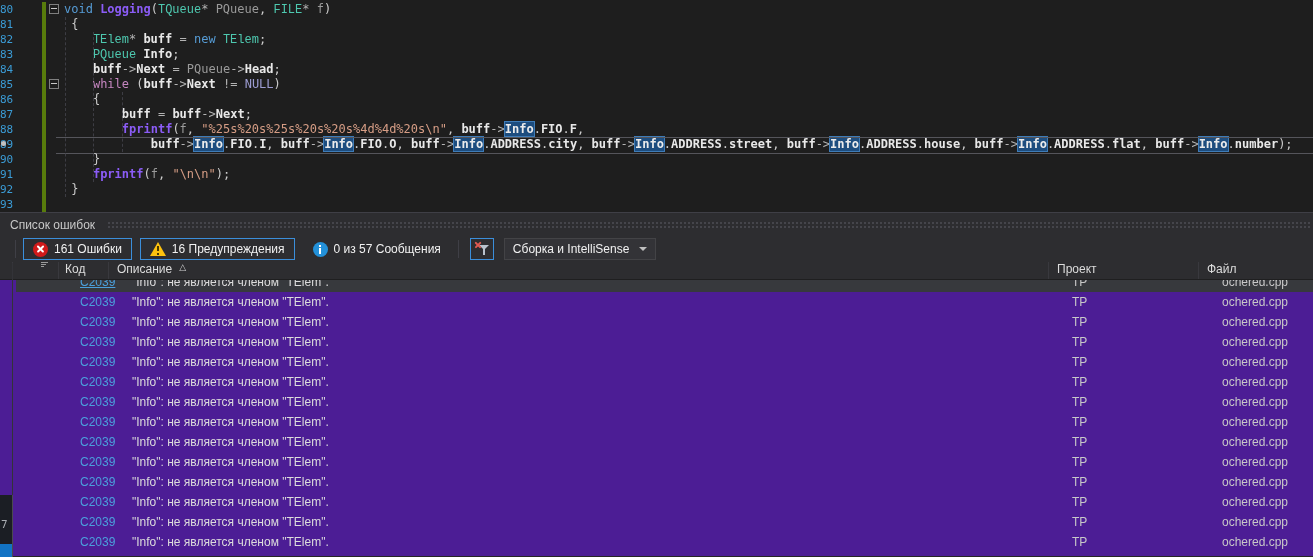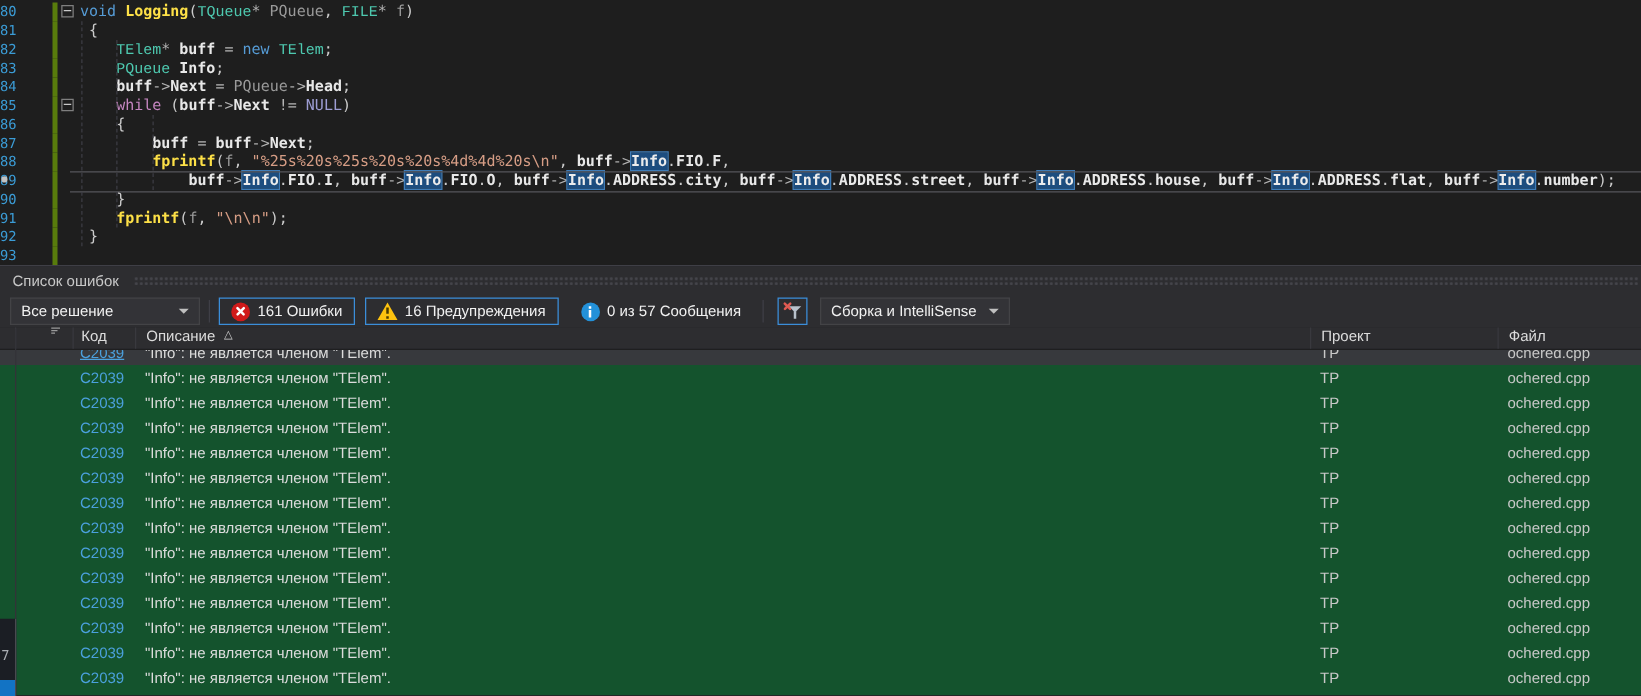--- a/index.html
+++ b/index.html
@@ -22,21 +22,21 @@
   .fold-box::after { content:""; position:absolute; left:1px; right:1px; top:3px; height:1px; background:#C8C8C8; }
   .codetext { white-space:pre; color:#D4D4D4; }
   .code-line.current::after { content:""; position:absolute; left:56px; right:0; top:0; height:15px;
               border-top:1px solid #55555B; border-bottom:1px solid #55555B; pointer-events:none; }
   .guide { position:absolute; width:0; border-left:1px dashed #3D3D44; pointer-events:none; }
   .trace-dot { position:absolute; left:1px; top:141px; width:5px; height:5px; border-radius:50%; background:#C2C2C2; }
 
   .tk-kw  { color:#569CD6; }
   .tk-ctl { color:#C586C0; }
   .tk-ty  { color:#4EC9B0;font-family:Liberation Mono, monospace; }
-  .tk-fn  { color:#fde047; font-weight:bold; }
+  .tk-fn  { color:#8b5cf6; font-weight:bold; }
   .tk-me  { color:#E8E8E8; font-weight:bold; }
   .tk-pa  { color:#9A9A9A; }
   .tk-op  { color:#B4B4B4; }
   .tk-pu  { color:#CCCCCC; }
   .tk-st  { color:#D69D85; }
   .tk-mac { color:#9D9DD3; }
   .tk-tx  { color:#D4D4D4; }
   .tk-hl  { color:#ECECEC; font-weight:bold; background:#1D4D7F; outline:1px solid #3E7CB8; }
 
   .splitter { height:1px; background:#3F3F46; }
@@ -98,21 +98,21 @@
   .th-sev { width:20px; padding-left:3px; border-left:none; }
   .th-code { width:50px; }
   .th-desc { width:940px; padding-left:8px; }
   .th-proj { width:150px; padding-left:8px; }
   .th-file { flex:1; padding-left:8px; }
   .sort-tri { margin-left:7px; font-size:9px; color:#CFCFCF; }
   .sev-glyph { display:inline-block; width:8px; }
   .sev-glyph i { display:block; height:1px; background:#9A9A9A; margin-bottom:1px; }
   .sev-glyph i:nth-child(1){ width:7px; } .sev-glyph i:nth-child(2){ width:5px; } .sev-glyph i:nth-child(3){ width:3px; }
 
-  .rows { background:#14532d; }
+  .rows { background:#4c1d95;padding-left:16px; }
   .row { height:20px; display:flex; align-items:center; font-size:12px; }
   .cell-sev  { width:58px; flex:none; padding-left:36px; }
   .cell-code { width:50px; flex:none; padding-left:6px; color:#4BA0DC; }
   .cell-desc { width:940px; flex:none; padding-left:8px; color:#DCDCDC;
                white-space:nowrap; overflow:hidden; }
   .cell-proj { width:150px; flex:none; padding-left:8px; color:#C8C8C8; }
   .cell-file { flex:1; padding-left:8px; color:#C8C8C8; white-space:nowrap; overflow:hidden; }
   .partial-top { height:12px; overflow:hidden; background:#37393D; }
   .partial-top .row { margin-top:-8px; background:#37393D; }
   .partial-top .cell-code { text-decoration:underline; }
@@ -152,24 +152,20 @@
   <div class="trace-dot"></div>
 </div>
 <div class="splitter"></div>
 
 <div class="panel-titlebar">
   <span class="panel-title">Список ошибок</span>
   <span class="drag-dots"></span>
 </div>
 
 <div class="toolbar">
-  <div class="dd dd-scope">
-    <span class="dd-label">Все решение</span>
-    <span class="dd-arrow"></span>
-  </div>
   <span class="tsep"></span>
   <div class="tbtn active">
     <span class="icon-error"></span>
     <span>161 Ошибки</span>
   </div>
   <div class="tbtn active">
     <span class="icon-warn"></span>
     <span>16 Предупреждения</span>
   </div>
   <div class="tbtn">

